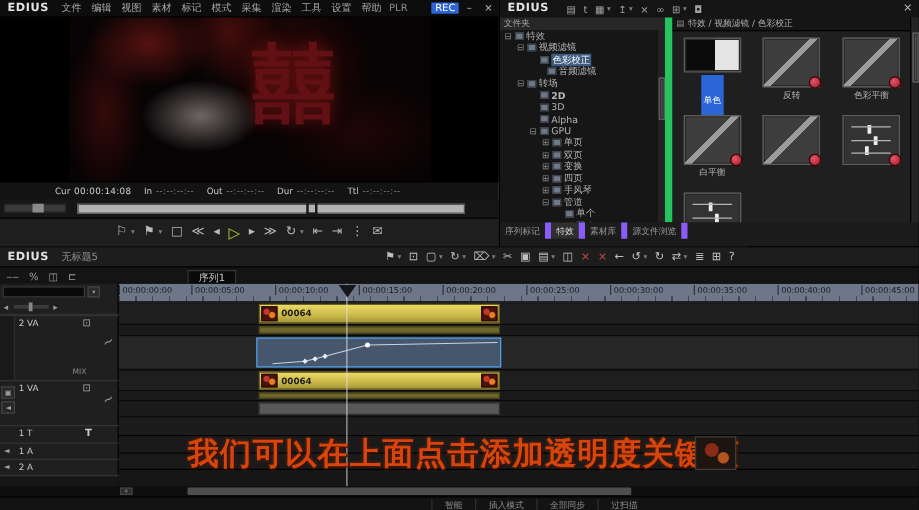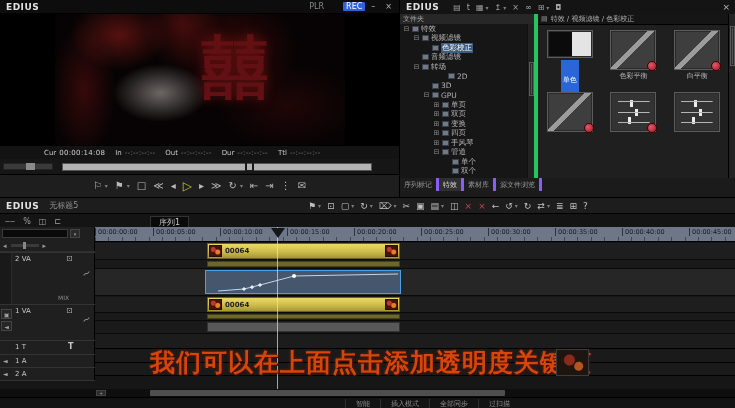--- a/index.html
+++ b/index.html
@@ -49,31 +49,31 @@
   .t-icon{line-height:1;}
   .t-icon.play{color:#b8c83a;font-size:12px;}
   .t-icon.dd,.dd{font-size:6px !important;color:#7d7d7d !important;margin-left:-4px;}
 
   
   #palette{left:399px;top:0;width:336px;height:197px;background:#1b1b1b;border-left:1px solid #000;}
   .p-titlebar{position:absolute;left:0;top:0;width:100%;height:14px;background:#141414;
     display:flex;align-items:center;}
   .p-tools{display:flex;gap:6px;margin-left:8px;font-size:8px;color:#a2a2a2;align-items:center;}
   .p-close{margin-left:auto;padding:0 5px;color:#bbb;font-size:9px;}
-  .folder-pane{position:absolute;left:0;top:14px;width:138px;height:164px;background:#161616;border-right:4px solid #22c55e;}
+  .folder-pane{position:absolute;left:0;top:14px;width:138px;height:164px;background:#161616;border-right:6px solid #22c55e;}
   .folder-header{height:10px;background:#272727;font-size:7px;color:#a8a8a8;padding:0 3px;display:flex;align-items:center;}
   .tree{position:absolute;left:0;top:10px;right:7px;bottom:0;overflow:hidden;font-size:7.5px;color:#b5b5b5;}
   .tree-row{display:flex;align-items:center;gap:2px;height:9.5px;white-space:nowrap;}
   .exp{width:7px;font-size:7px;color:#8a8a8a;text-align:center;flex:none;}
   .fico{width:7px;height:6px;background:#6f7a88;border:1px solid #3a3f48;flex:none;}
   .tree-row.selected .tlabel{background:#3e5c80;color:#fff;padding:0 1px;}
   .tree-scroll{position:absolute;right:0;top:10px;width:7px;bottom:0;background:#222;border-left:1px solid #111;}
   .tree-scroll .thumb{position:absolute;left:1px;top:38px;width:5px;height:34px;background:#555;}
   .palette-tabs{position:absolute;left:0;top:178px;height:13px;display:flex;background:#101010;}
-  .p-tab{font-size:7px;color:#999;padding:0 4px;display:flex;align-items:center;border-right:3px solid #8b5cf6;background:#1c1c1c;white-space:nowrap;}
+  .p-tab{font-size:7px;color:#999;padding:0 4px;display:flex;align-items:center;border-right:5px solid #8b5cf6;background:#1c1c1c;white-space:nowrap;}
   .p-tab.active{background:#2f2f2f;color:#ddd;}
   .effects-pane{position:absolute;left:138px;top:14px;width:191px;height:164px;background:#1f1f1f;overflow:hidden;}
   .path-bar{height:11px;background:#151515;display:flex;align-items:center;gap:3px;font-size:7px;
     color:#b0b0b0;padding:0 3px;border-bottom:1px solid #000;white-space:nowrap;}
   .path-icon{font-size:7px;color:#8a8a8a;}
   .effects-grid{position:absolute;left:0;top:11px;width:191px;height:153px;display:grid;
     grid-template-columns:repeat(3,1fr);grid-auto-rows:62px;justify-items:center;padding-top:5px;overflow:hidden;}
   .effect{display:flex;flex-direction:column;align-items:center;width:60px;}
   .thumb{position:relative;width:46px;height:40px;background:#3e3e3e;border:1px solid #5c5c5c;
     box-shadow:inset 0 0 0 1px #2a2a2a;}
@@ -180,20 +180,34 @@
       radial-gradient(circle at 70% 65%,#b5541f 0 4px,transparent 5px),#1e1410;border:1px solid #3c3c3c;}
 </style>
 </head>
 <body>
 
 <div id="app">
 
   <div id="monitor" class="abs">
     <div class="menubar">
       <span class="logo">EDIUS</span>
+      <div style="display:flex">
+
+      <span class="menu-item">文件</span>
+          <span class="menu-item">编辑</span>
+          <span class="menu-item">视图</span>
+          <span class="menu-item">素材</span>
+          <span class="menu-item">标记</span>
+          <span class="menu-item">模式</span>
+          <span class="menu-item">采集</span>
+          <span class="menu-item">渲染</span>
+          <span class="menu-item">工具</span>
+          <span class="menu-item">设置</span>
+          <span class="menu-item">帮助</span>
+        </div>
       <div class="mb-right">
         <span class="plr">PLR</span>
         <span class="rec">REC</span>
         <span class="winbtn">–</span>
         <span class="winbtn">×</span>
       </div>
     </div>
     <div class="video-area">
       <div class="video">
         <div class="glow"></div>
@@ -283,44 +297,49 @@
             <span class="fico"></span>
             <span class="tlabel">视频滤镜</span>
           </div>
 
           <div class="tree-row selected" style="padding-left: 23px;">
             <span class="exp"></span>
             <span class="fico"></span>
             <span class="tlabel">色彩校正</span>
           </div>
 
-          <div class="tree-row" style="padding-left: 13px;">
+          <div class="tree-row" style="padding-left: 29px;">
             <span class="exp"></span>
             <span class="fico"></span>
             <span class="tlabel">音频滤镜</span>
           </div>
 
           <div class="tree-row" style="padding-left: 13px;">
             <span class="exp">⊟</span>
             <span class="fico"></span>
             <span class="tlabel">转场</span>
           </div>
 
-          <div class="tree-row" style="padding-left: 39px;">
+          <div class="tree-row" style="padding-left: 23px; font-weight: bold;">
             <span class="exp"></span>
             <span class="fico"></span>
             <span class="tlabel">2D</span>
           </div>
 
           <div class="tree-row" style="padding-left: 23px;">
             <span class="exp"></span>
             <span class="fico"></span>
             <span class="tlabel">3D</span>
           </div>
 
+          <div class="tree-row" style="padding-left: 23px;">
+            <span class="exp"></span>
+            <span class="fico"></span>
+            <span class="tlabel">Alpha</span>
+          </div>
 
           <div class="tree-row" style="padding-left: 23px;">
             <span class="exp">⊟</span>
             <span class="fico"></span>
             <span class="tlabel">GPU</span>
           </div>
 
           <div class="tree-row" style="padding-left: 33px;">
             <span class="exp">⊞</span>
             <span class="fico"></span>
@@ -387,20 +406,24 @@
       </div>
       <div class="effects-grid">
 
 
 
           <div class="effect ic-mono sel">
             <span class="thumb"></span>
             <span class="elabel">单色</span>
           </div>
 
+          <div class="effect ic-curve badged">
+            <span class="thumb"></span>
+            <span class="elabel">反转</span>
+          </div>
 
           <div class="effect ic-curve badged">
             <span class="thumb"></span>
             <span class="elabel">色彩平衡</span>
           </div>
 
           <div class="effect ic-curve badged">
             <span class="thumb"></span>
             <span class="elabel">白平衡</span>
           </div>

